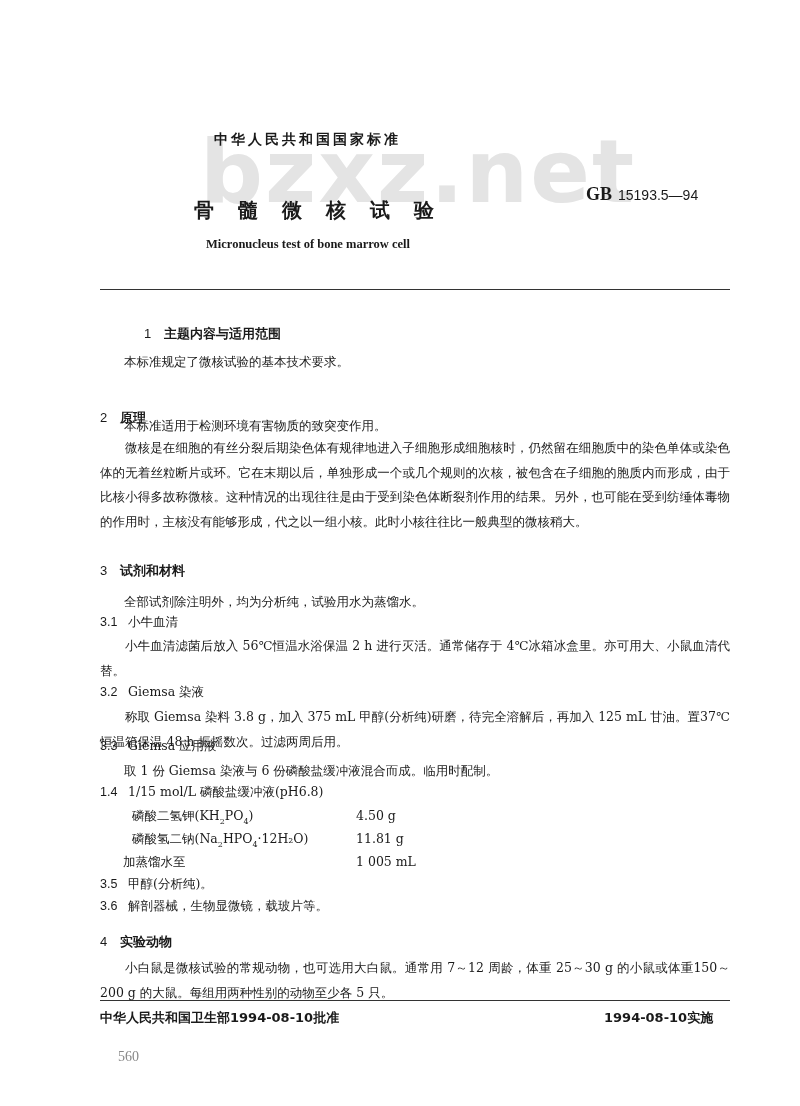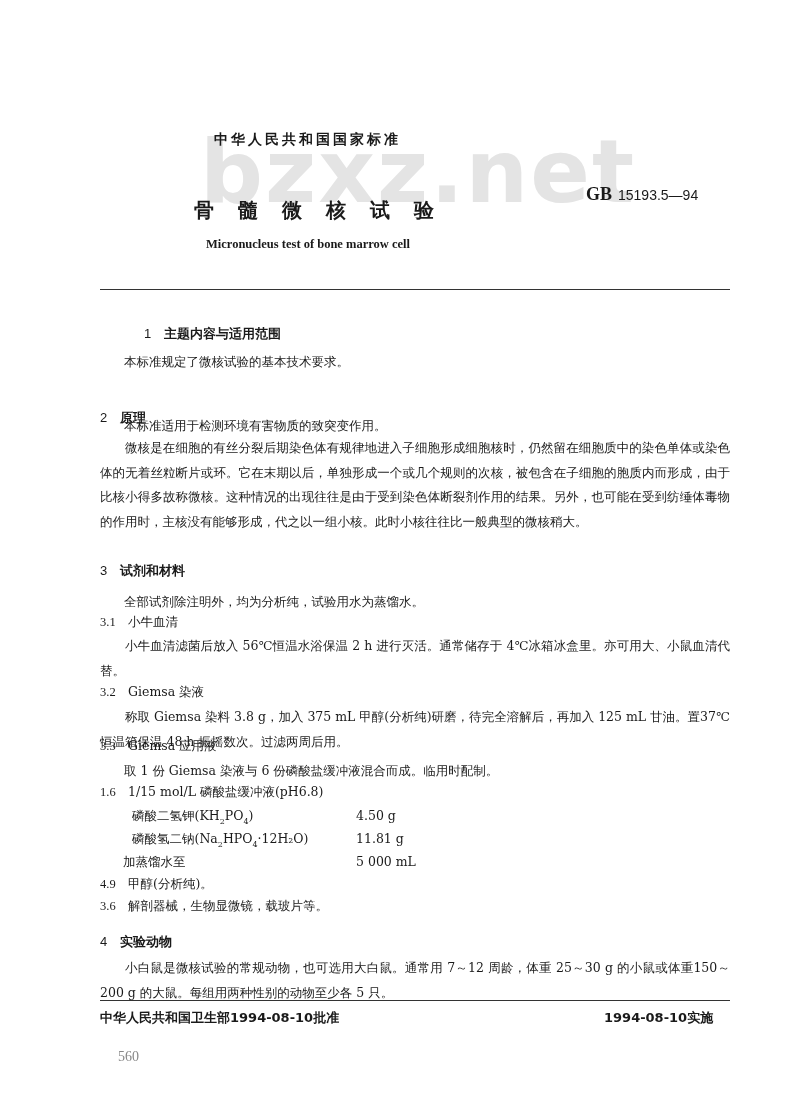--- a/index.html
+++ b/index.html
@@ -17,21 +17,21 @@
     font-size: 14px; letter-spacing: 3px; z-index: 1; white-space: nowrap; }
   .std-code { left: 586px; top: 184px; font-family: "Liberation Sans", sans-serif; font-size: 14px; z-index: 1; white-space: nowrap; }
   .std-code .gb { font-family: "Liberation Serif", serif; font-weight: bold; font-size: 18px; margin-right: 6px; }
   .title-cn { left: 194px; top: 197px; font-family: "DejaVu Sans", sans-serif; font-weight: bold; font-size: 20px;
     letter-spacing: 24px; z-index: 1; white-space: nowrap; }
   .title-en { left: 206px; top: 237px; font-family: "Liberation Serif", serif; font-weight: bold; font-size: 12.5px; z-index: 1; white-space: nowrap; }
   .rule { left: 100px; width: 630px; height: 1px; background: #333; }
   .h { font-family: "DejaVu Sans", sans-serif; font-size: 13px; font-weight: bold; white-space: nowrap; }
   .h .num { font-weight: normal; display: inline-block; width: 20px; font-family: "Liberation Sans", sans-serif; }
   .sub { font-size: 12.5px; white-space: nowrap; }
-  .sub .num { display: inline-block; width: 28px; font-family: Liberation Serif, serif; }
+  .sub .num { display: inline-block; width: 28px; font-family: Liberation Sans, sans-serif; }
   .p { font-size: 12.5px; line-height: 24.5px; white-space: nowrap; }
   .para { left: 100px; width: 630px; font-size: 12.5px; line-height: 24.5px; text-align: justify; text-indent: 25px; }
   .footer-left { left: 100px; top: 1009px; font-family: "DejaVu Sans", sans-serif; font-weight: bold; font-size: 13px; white-space: nowrap; }
   .footer-right { left: 604px; top: 1009px; font-family: "DejaVu Sans", sans-serif; font-weight: bold; font-size: 13px; white-space: nowrap; }
   .page-num { left: 118px; top: 1049px; font-size: 14px; color: #888; font-family: Liberation Serif, serif; }
   sub { font-size: 8px; }
 </style>
 </head>
 <body>
 
@@ -71,34 +71,34 @@
   <span class="num">3.2</span><span>Giemsa 染液</span>
 </div>
 <div class="abs para" style="top:705px;">称取 Giemsa 染料 3.8 g，加入 375 mL 甲醇(分析纯)研磨，待完全溶解后，再加入 125 mL 甘油。置37℃恒温箱保温 48 h 振摇数次。过滤两周后用。</div>
 
 <div class="abs sub" style="left:100px; top:738px;">
   <span class="num">3.3</span><span>Giemsa 应用液</span>
 </div>
 <div class="abs p" style="left:124px; top:759px;">取 1 份 Giemsa 染液与 6 份磷酸盐缓冲液混合而成。临用时配制。</div>
 
 <div class="abs sub" style="left:100px; top:784px;">
-  <span class="num">1.6</span><span>1/15 mol/L 磷酸盐缓冲液(pH6.8)</span>
+  <span class="num">1.4</span><span>1/15 mol/L 磷酸盐缓冲液(pH6.8)</span>
 </div>
 
 <div class="abs p" style="left:132px; top:804px;text-align:right;"><span>磷酸二氢钾(KH</span><sub>2</sub><span>PO</span><sub>4</sub><span>)</span></div>
 <div class="abs p" style="left:356px; top:804px;">4.50 g</div>
 
 <div class="abs p" style="left:132px; top:827px;"><span>磷酸氢二钠(Na</span><sub>2</sub><span>HPO</span><sub>4</sub><span>·12H₂O)</span></div>
 <div class="abs p" style="left:356px; top:827px;">11.81 g</div>
 
 <div class="abs p" style="left:115px; top:850px;margin-left:8px;">加蒸馏水至</div>
-<div class="abs p" style="left:356px; top:850px;">5 000 mL</div>
+<div class="abs p" style="left:356px; top:850px;">1 005 mL</div>
 
 <div class="abs sub" style="left:100px; top:876px;">
-  <span class="num">4.9</span><span>甲醇(分析纯)。</span>
+  <span class="num">3.5</span><span>甲醇(分析纯)。</span>
 </div>
 <div class="abs sub" style="left:100px; top:898px;">
   <span class="num">3.6</span><span>解剖器械，生物显微镜，载玻片等。</span>
 </div>
 
 <div class="abs h" style="left:100px; top:933px;">
   <span class="num">4</span><span>实验动物</span>
 </div>
 <div class="abs para" style="top:956px;">小白鼠是微核试验的常规动物，也可选用大白鼠。通常用 7～12 周龄，体重 25～30 g 的小鼠或体重150～200 g 的大鼠。每组用两种性别的动物至少各 5 只。</div>
 

